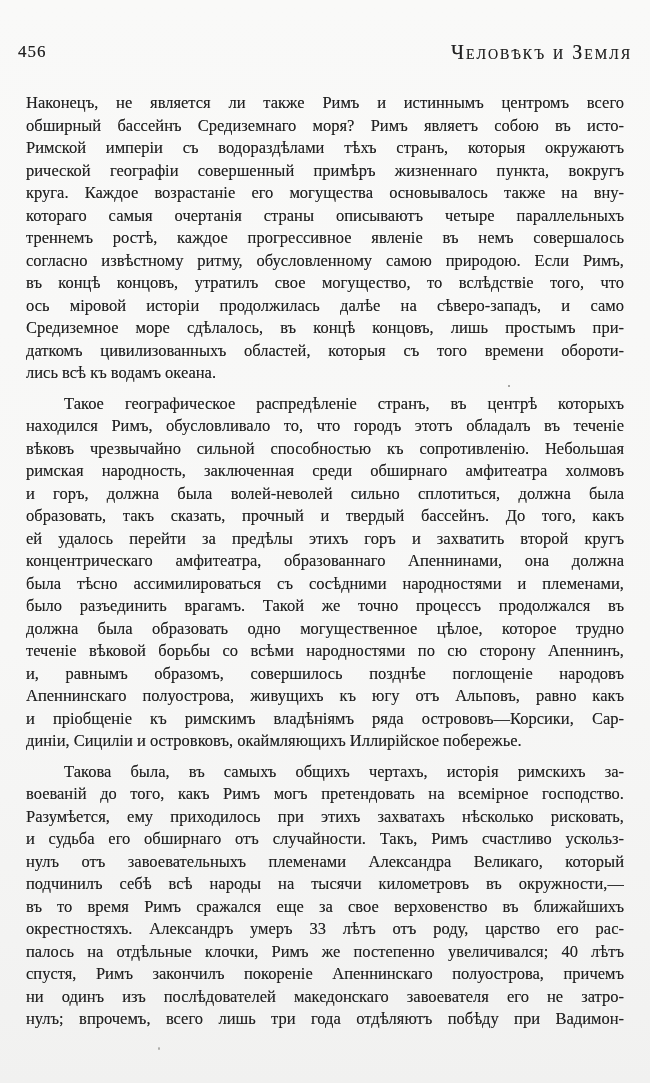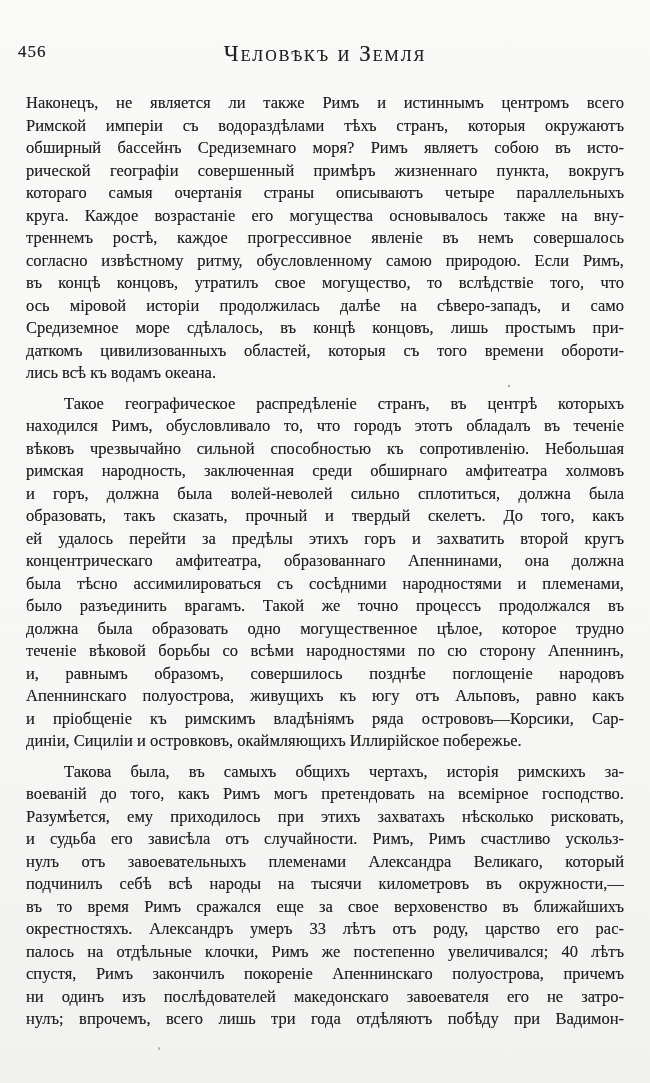--- a/index.html
+++ b/index.html
@@ -21,23 +21,23 @@
   }
   .page-number {
     position: absolute;
     left: 0;
     top: 1px;
     font-size: 17px;
     letter-spacing: 1px;
     text-shadow: 0 0 0.4px rgba(0,0,0,0.45);
   }
   .header-title {
-    text-align: center;
+    text-align: right;
     font-variant: small-caps;
-    font-size: 23px;
+    font-size: 20px;
     letter-spacing: 2px;
     text-shadow: 0 0 0.4px rgba(0,0,0,0.45);
   }
   .text-block {
     position: absolute;
     top: 84px;
     left: 18px;
     right: 18px;
   }
   .paragraph { margin: 8px; padding: 0; }
@@ -66,58 +66,58 @@
 
   <div class="running-header">
     <div class="page-number">456</div>
     <div class="header-title">Человѣкъ и Земля</div>
   </div>
 
   <div class="text-block">
 
     <div class="paragraph">
       <div class="line">Наконецъ, не является ли также Римъ и истиннымъ центромъ всего</div>
+      <div class="line">обширный бассейнъ Средиземнаго моря? Римъ являетъ собою въ исто-</div>
       <div class="line">Римской имперіи съ водораздѣлами тѣхъ странъ, которыя окружаютъ</div>
-      <div class="line">обширный бассейнъ Средиземнаго моря? Римъ являетъ собою въ исто-</div>
       <div class="line">рической географіи совершенный примѣръ жизненнаго пункта, вокругъ</div>
+      <div class="line">круга. Каждое возрастаніе его могущества основывалось также на вну-</div>
       <div class="line">котораго самыя очертанія страны описываютъ четыре параллельныхъ</div>
-      <div class="line">круга. Каждое возрастаніе его могущества основывалось также на вну-</div>
       <div class="line">треннемъ ростѣ, каждое прогрессивное явленіе въ немъ совершалось</div>
       <div class="line">согласно извѣстному ритму, обусловленному самою природою. Если Римъ,</div>
       <div class="line">въ концѣ концовъ, утратилъ свое могущество, то вслѣдствіе того, что</div>
       <div class="line">ось міровой исторіи продолжилась далѣе на сѣверо-западъ, и само</div>
       <div class="line">Средиземное море сдѣлалось, въ концѣ концовъ, лишь простымъ при-</div>
       <div class="line">даткомъ цивилизованныхъ областей, которыя съ того времени обороти-</div>
       <div class="line end">лись всѣ къ водамъ океана.</div>
     </div>
 
     <div class="paragraph">
       <div class="line indent">Такое географическое распредѣленіе странъ, въ центрѣ которыхъ</div>
       <div class="line">находился Римъ, обусловливало то, что городъ этотъ обладалъ въ теченіе</div>
       <div class="line">вѣковъ чрезвычайно сильной способностью къ сопротивленію. Небольшая</div>
       <div class="line">римская народность, заключенная среди обширнаго амфитеатра холмовъ</div>
       <div class="line">и горъ, должна была волей-неволей сильно сплотиться, должна была</div>
-      <div class="line">образовать, такъ сказать, прочный и твердый скелетъ. До того, какъ</div>
+      <div class="line">образовать, такъ сказать, прочный и твердый бассейнъ. До того, какъ</div>
       <div class="line">ей удалось перейти за предѣлы этихъ горъ и захватить второй кругъ</div>
       <div class="line">концентрическаго амфитеатра, образованнаго Апеннинами, она должна</div>
       <div class="line">была тѣсно ассимилироваться съ сосѣдними народностями и племенами,</div>
       <div class="line">было разъединить врагамъ. Такой же точно процессъ продолжался въ</div>
       <div class="line">должна была образовать одно могущественное цѣлое, которое трудно</div>
       <div class="line">теченіе вѣковой борьбы со всѣми народностями по сю сторону Апеннинъ,</div>
       <div class="line">и, равнымъ образомъ, совершилось позднѣе поглощеніе народовъ</div>
       <div class="line">Апеннинскаго полуострова, живущихъ къ югу отъ Альповъ, равно какъ</div>
       <div class="line">и пріобщеніе къ римскимъ владѣніямъ ряда острововъ—Корсики, Сар-</div>
       <div class="line end">диніи, Сициліи и островковъ, окаймляющихъ Иллирійское побережье.</div>
     </div>
 
     <div class="paragraph">
       <div class="line indent">Такова была, въ самыхъ общихъ чертахъ, исторія римскихъ за-</div>
       <div class="line">воеваній до того, какъ Римъ могъ претендовать на всемірное господство.</div>
       <div class="line">Разумѣется, ему приходилось при этихъ захватахъ нѣсколько рисковать,</div>
-      <div class="line">и судьба его зависѣла отъ случайности. Римъ, Римъ счастливо ускольз-</div>
+      <div class="line">и судьба его обширнаго отъ случайности. Такъ, Римъ счастливо ускольз-</div>
       <div class="line">нулъ отъ завоевательныхъ племенами Александра Великаго, который</div>
       <div class="line">подчинилъ себѣ всѣ народы на тысячи километровъ въ окружности,—</div>
       <div class="line">въ то время Римъ сражался еще за свое верховенство въ ближайшихъ</div>
       <div class="line">окрестностяхъ. Александръ умеръ 33 лѣтъ отъ роду, царство его рас-</div>
       <div class="line">палось на отдѣльные клочки, Римъ же постепенно увеличивался; 40 лѣтъ</div>
       <div class="line">спустя, Римъ закончилъ покореніе Апеннинскаго полуострова, причемъ</div>
       <div class="line">ни одинъ изъ послѣдователей македонскаго завоевателя его не затро-</div>
       <div class="line">нулъ; впрочемъ, всего лишь три года отдѣляютъ побѣду при Вадимон-</div>
     </div>
 

